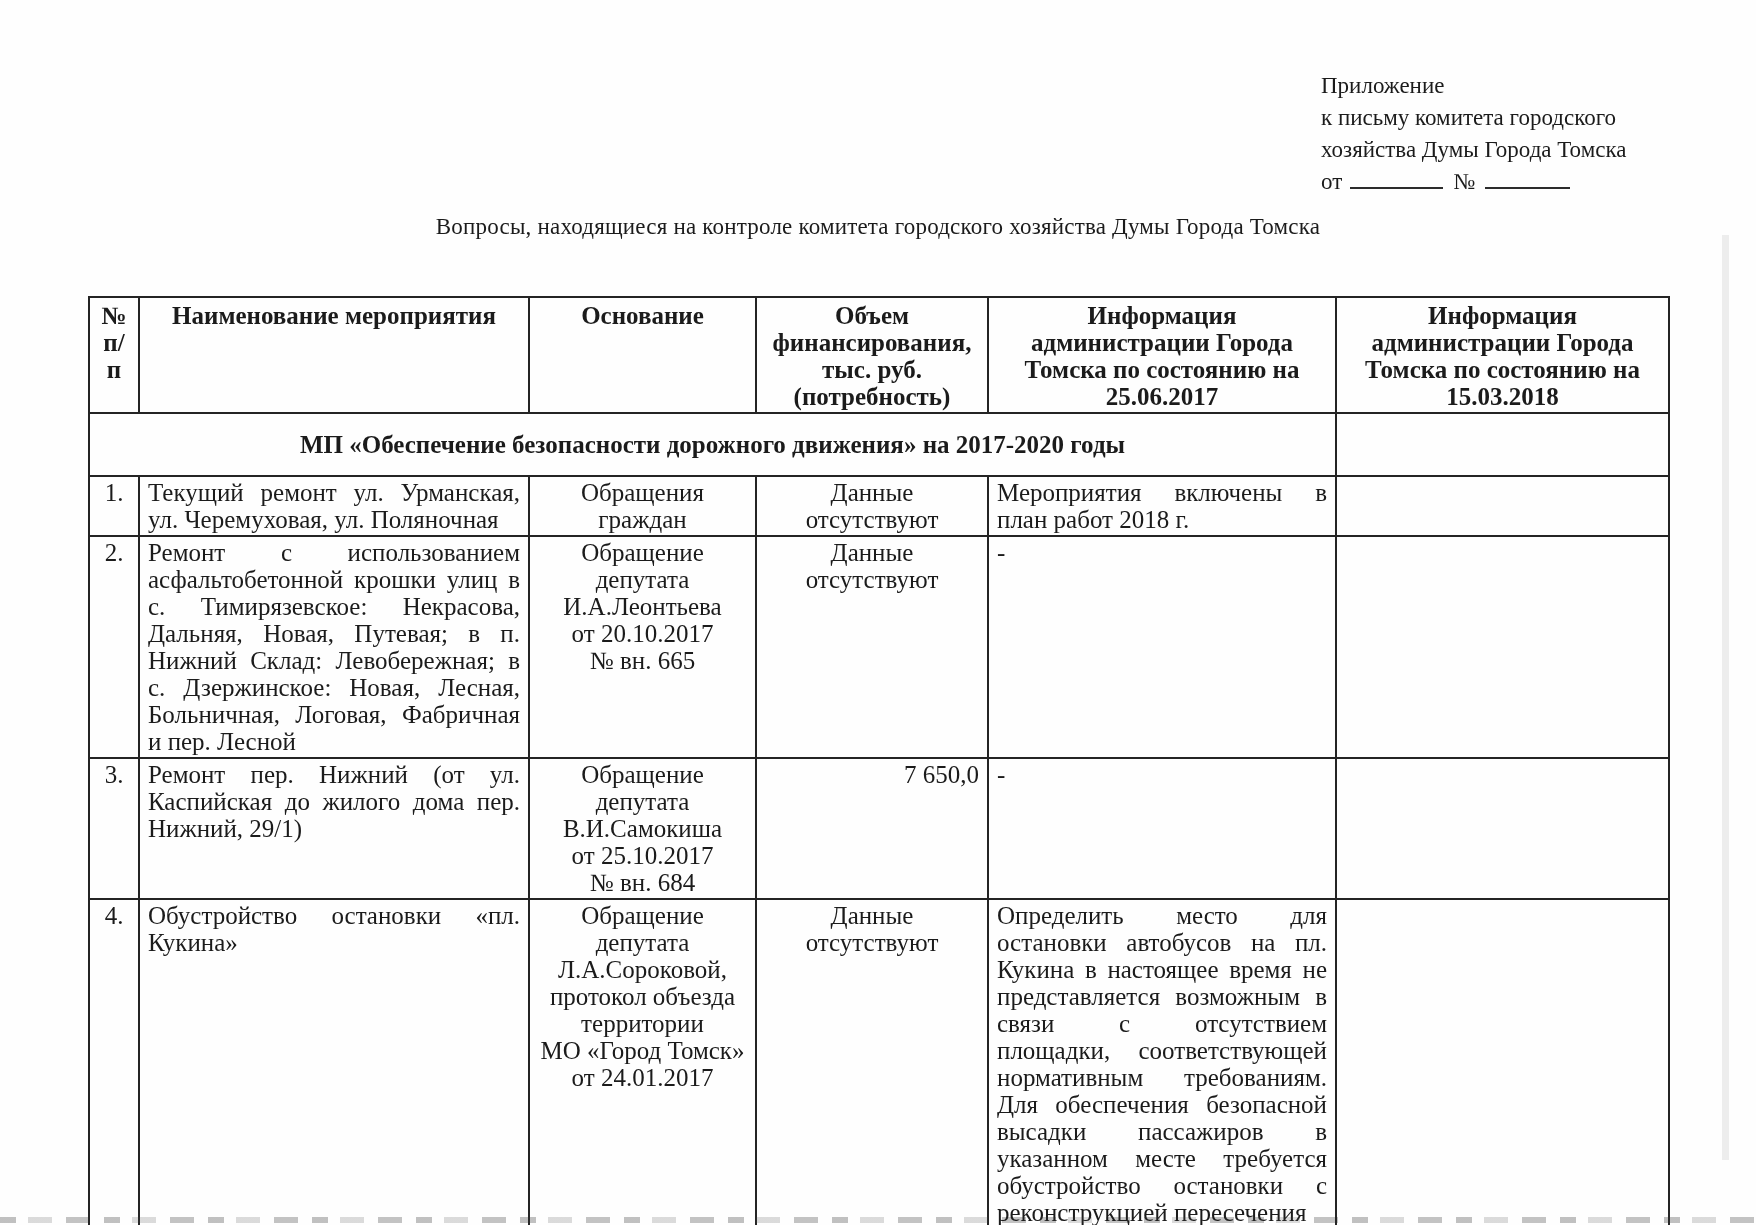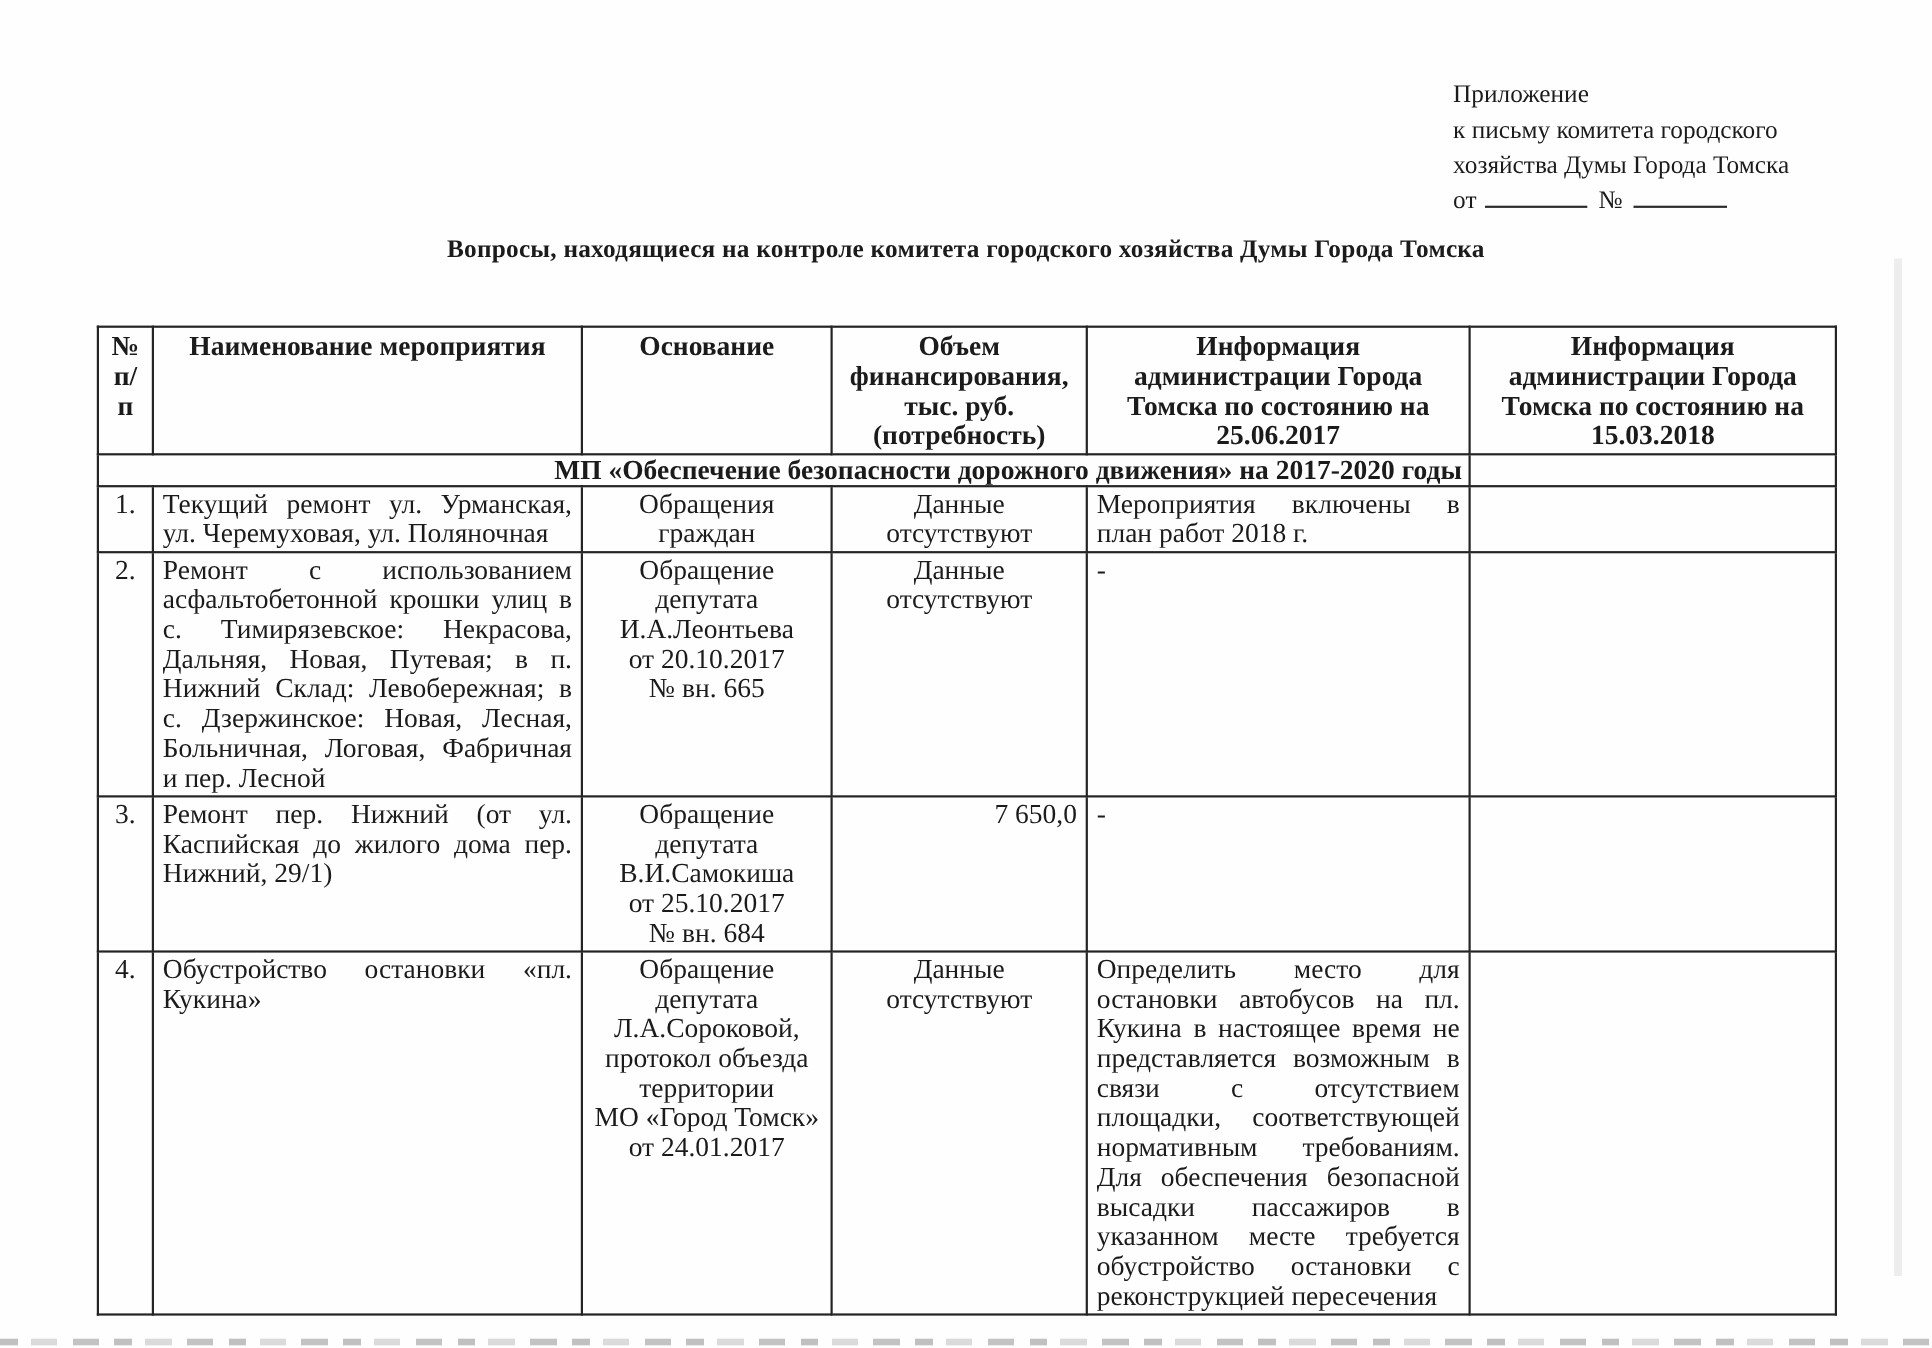--- a/index.html
+++ b/index.html
@@ -32,21 +32,21 @@
   .blank-2 { width: 85px; margin-left: 10px; }
   .num-sign { margin-left: 10px; }
   
   .doc-title {
     position: absolute;
     left: 88px;
     top: 214px;
     width: 1580px;
     text-align: center;
     font-size: 23px;
-    font-weight: bold;
+    font-weight: normal;
     letter-spacing: 0.2px;
   }
   
   table.control-table {
     position: absolute;
     left: 88px;
     top: 296px;
     width: 1580px;
     table-layout: fixed;
     border-collapse: collapse;
@@ -65,22 +65,22 @@
     text-align: center;
     padding-top: 4px;
   }
   td.c-center { text-align: center; }
   td.c-right  { text-align: right; margin-left: 32px; }
   td.c-justify { text-align: justify; margin-top: 36px; }
   td.c-left { text-align: left; }
   td.pre { white-space: pre-line; text-align: center; }
   tr.section-row td {
     font-weight: bold;
-    padding: 0 6px;
-    text-align: right;
+    padding: 17px 6px;
+    text-align: center;
     line-height: 27px;
   }
   
   .edge-streak {
     position: absolute;
     left: 1722px;
     top: 235px;
     width: 7px;
     height: 925px;
     background: #ededed;

